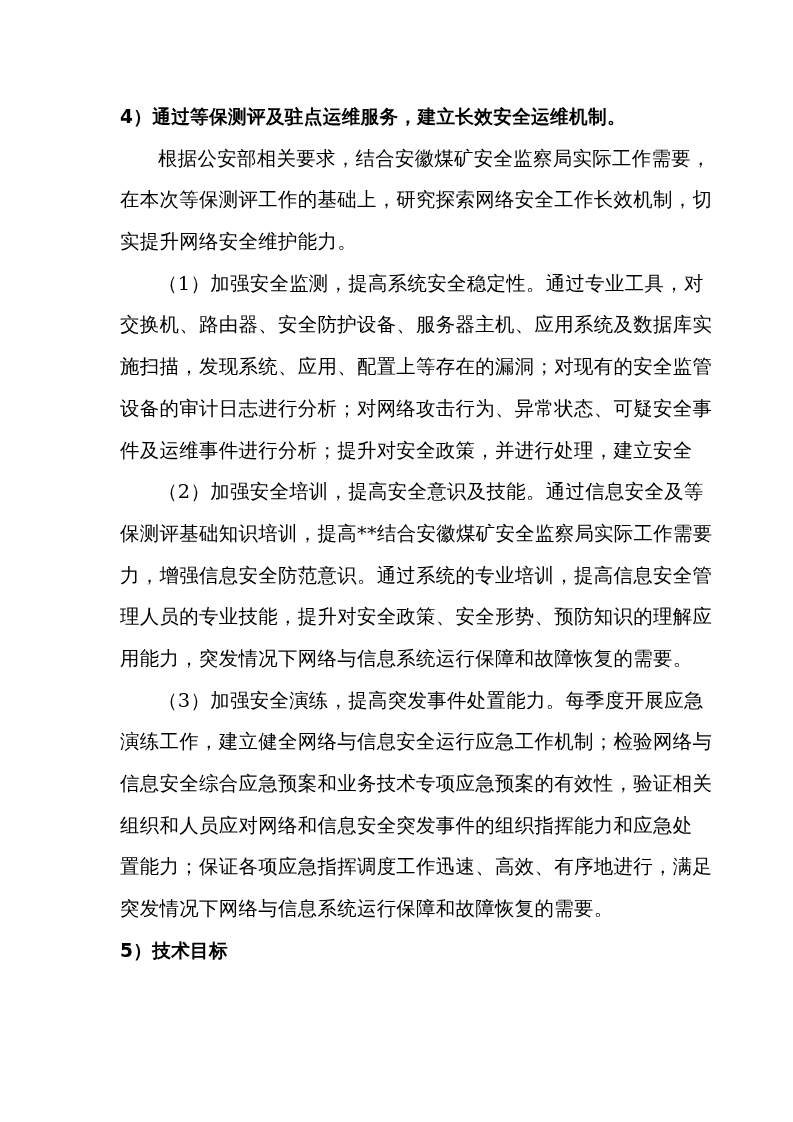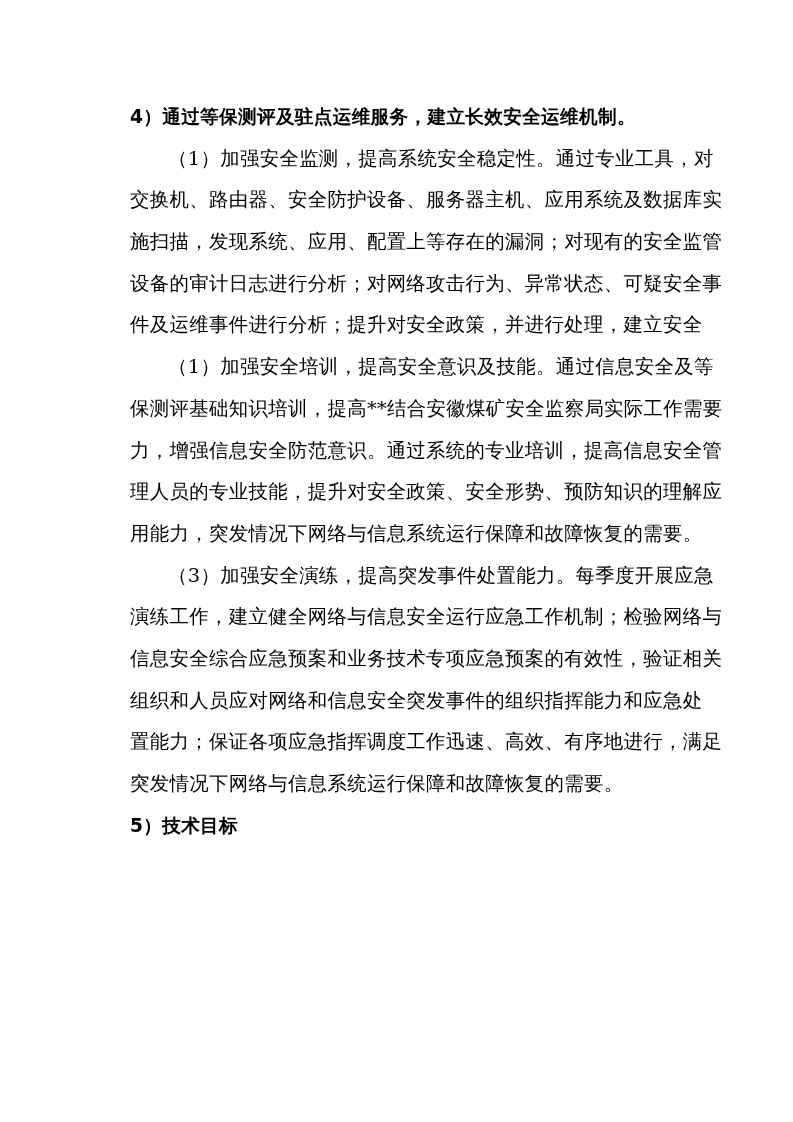--- a/index.html
+++ b/index.html
@@ -1,40 +1,45 @@
 <!DOCTYPE html>
 <html><head>
 <meta charset="utf-8">
 <style>
   html, body { margin: 0; padding: 0; background: #ffffff; }
   body { width: 793px; height: 1122px; position: relative; overflow: hidden;
          font-family: "DejaVu Serif", "Liberation Serif", serif; color: #000; }
-  .page { position: absolute; left: 130px; top: 96px; width: 560px; }
+  .page { position: absolute; left: 120px; top: 96px; width: 560px; }
   .line { height: 41.7px; line-height: 41.7px; font-size: 19.4px; white-space: nowrap;
           letter-spacing: 0.35px; }
   .bold { font-family: "DejaVu Sans", "Liberation Sans", sans-serif; font-weight: bold; font-size: 18.6px; }
   .indent { padding-left: 38px; }
 </style>
 </head>
 <body>
 
 <div class="page">
   <div class="line bold">4）通过等保测评及驻点运维服务，建立长效安全运维机制。</div>
 
+  <div>
+    <div class="line indent">根据公安部相关要求，结合安徽煤矿安全监察局实际工作需要，</div>
+    <div class="line">在本次等保测评工作的基础上，研究探索网络安全工作长效机制，切</div>
+    <div class="line">实提升网络安全维护能力。</div>
+  </div>
 
   <div>
     <div class="line indent">（1）加强安全监测，提高系统安全稳定性。通过专业工具，对</div>
     <div class="line">交换机、路由器、安全防护设备、服务器主机、应用系统及数据库实</div>
     <div class="line">施扫描，发现系统、应用、配置上等存在的漏洞；对现有的安全监管</div>
     <div class="line">设备的审计日志进行分析；对网络攻击行为、异常状态、可疑安全事</div>
     <div class="line">件及运维事件进行分析；提升对安全政策，并进行处理，建立安全</div>
   </div>
 
   <div>
-    <div class="line indent">（1）加强安全培训，提高安全意识及技能。通过信息安全及等</div>
+    <div class="line indent">（2）加强安全培训，提高安全意识及技能。通过信息安全及等</div>
     <div class="line">保测评基础知识培训，提高**结合安徽煤矿安全监察局实际工作需要</div>
     <div class="line">力，增强信息安全防范意识。通过系统的专业培训，提高信息安全管</div>
     <div class="line">理人员的专业技能，提升对安全政策、安全形势、预防知识的理解应</div>
     <div class="line">用能力，突发情况下网络与信息系统运行保障和故障恢复的需要。</div>
   </div>
 
   <div>
     <div class="line indent">（3）加强安全演练，提高突发事件处置能力。每季度开展应急</div>
     <div class="line">演练工作，建立健全网络与信息安全运行应急工作机制；检验网络与</div>
     <div class="line">信息安全综合应急预案和业务技术专项应急预案的有效性，验证相关</div>

